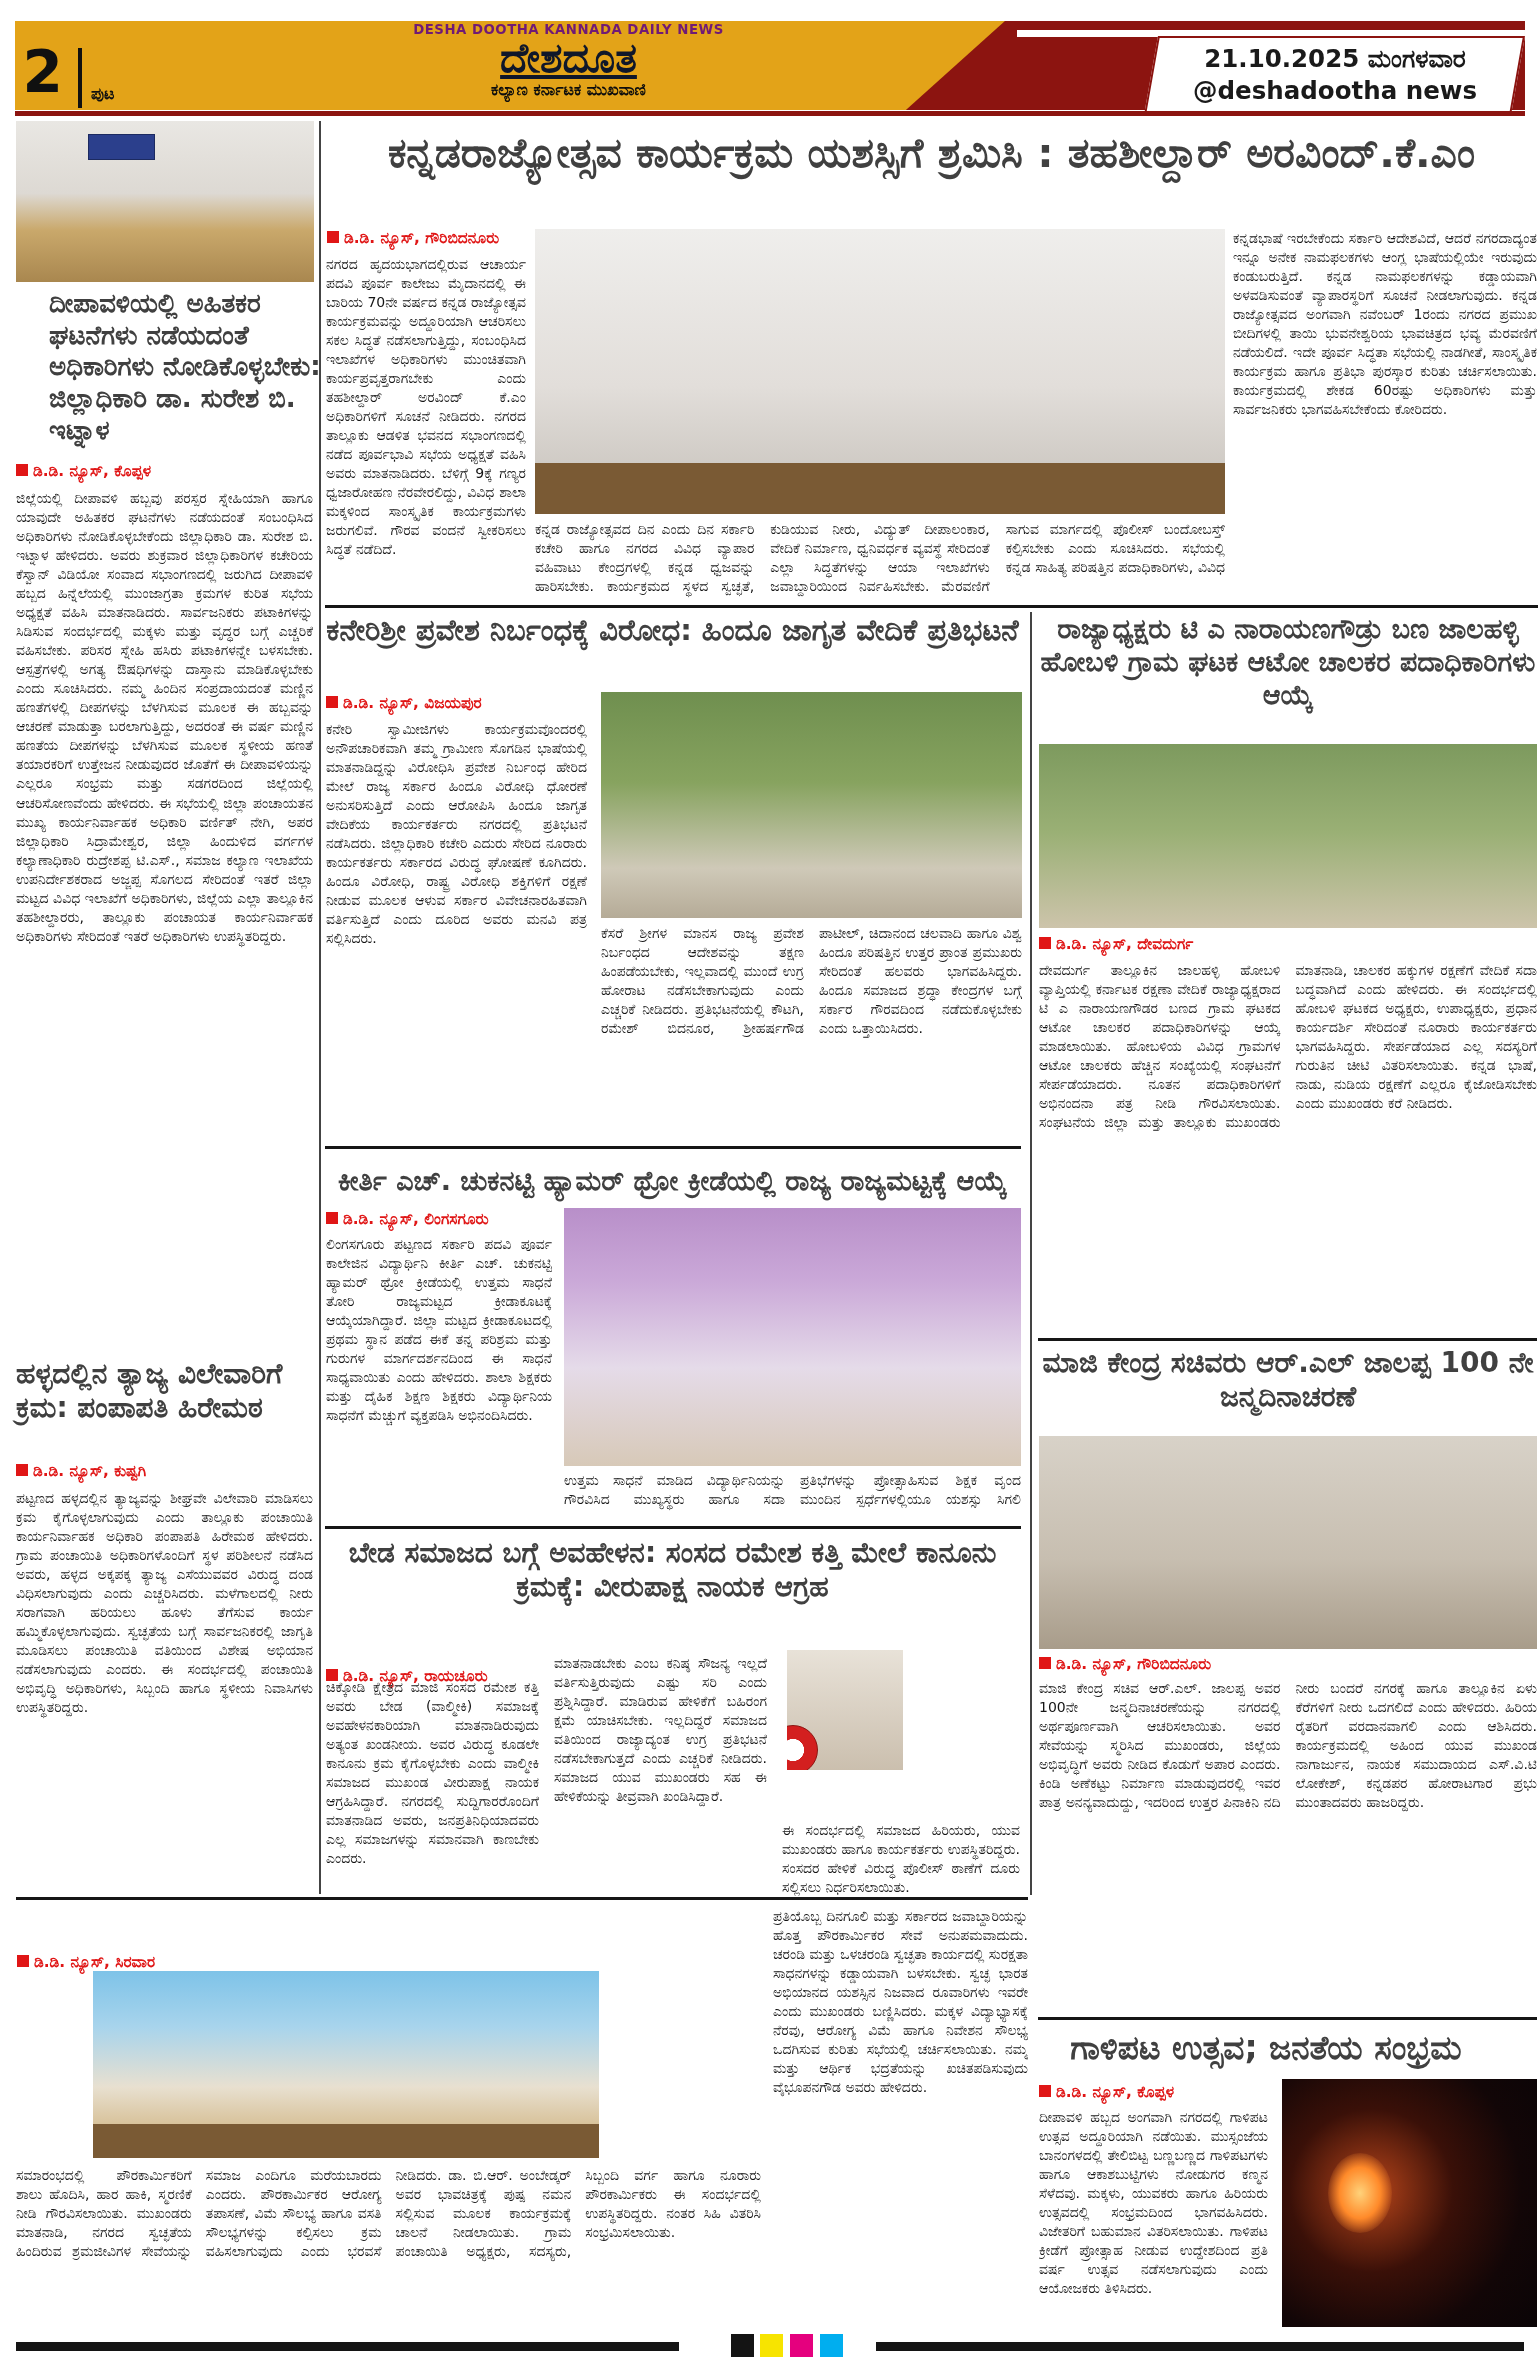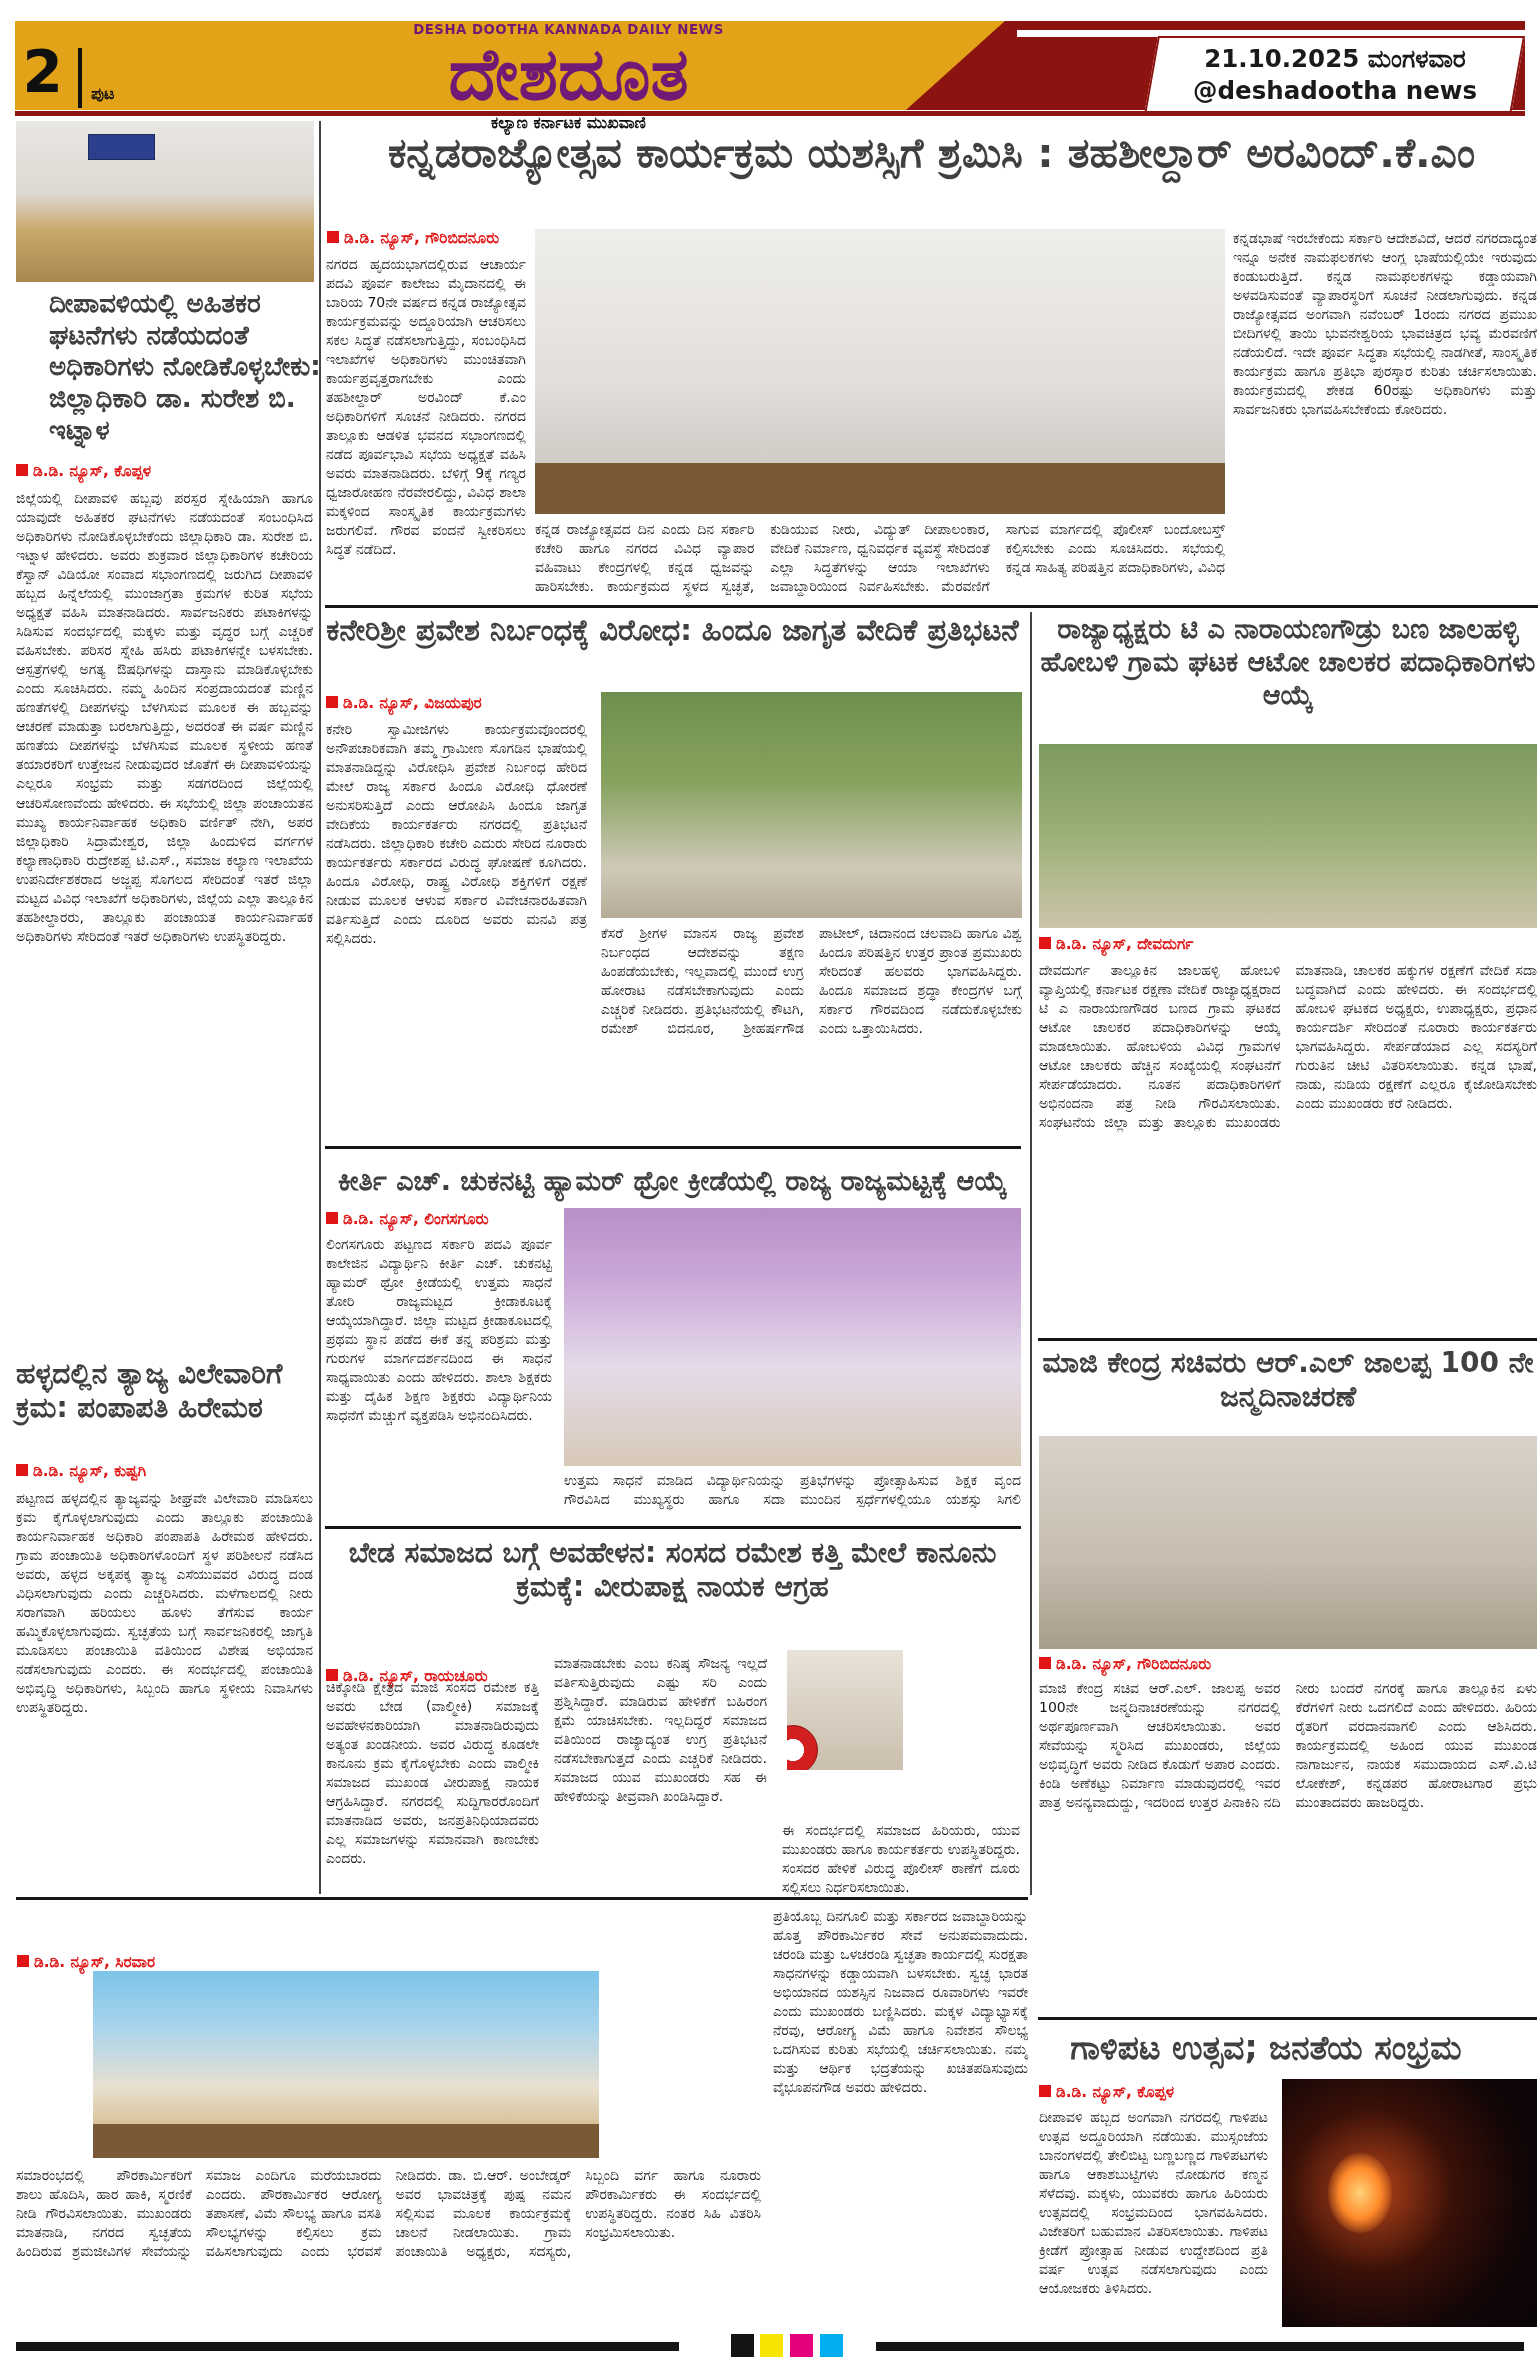--- a/index.html
+++ b/index.html
@@ -14,21 +14,21 @@
   .hdr-rule{position:absolute;left:15px;top:111px;width:1510px;height:5.3px;background:#8C1410;}
   .datebox{position:absolute;right:7.5px;top:15px;width:367px;height:79px;background:#ffffff;
            transform:skewX(-10deg);border:2.1px solid #8C1410;box-sizing:border-box;}
   .datebox-inner{transform:skewX(10deg);text-align:center;padding-top:5.3px;}
   .date-line{font-size:24.5px;font-weight:bold;color:#1a1a1a;line-height:1.3;}
   .pageno{position:absolute;left:7.5px;top:22.4px;font-size:58px;font-weight:bold;color:#101010;line-height:1;}
   .pagebar{position:absolute;left:63px;top:27px;width:3.7px;height:60px;background:#101010;}
   .pagelabel{position:absolute;left:76px;top:63px;font-size:16px;font-weight:bold;color:#101010;}
   .mast{position:absolute;left:330px;top:1.1px;width:447px;text-align:center;}
   .mast-top{font-size:13.3px;font-weight:bold;letter-spacing:0.5px;color:#701a75;}
-  .mast-title{font-size:72px;font-weight:bold;color:#701a75;line-height:1.05;}
+  .mast-title{font-size:41px;font-weight:bold;color:#0f172a;line-height:1.05;text-decoration:underline;}
   .mast-sub{font-size:16px;font-weight:bold;color:#0d0d0d;}
   
   .headline{font-weight:800;color:#404040;line-height:1.22;}
   .center{text-align:center;}
   .byline{font-size:15.4px;font-weight:bold;color:#E01616;white-space:nowrap;}
   .byline::before{content:"";display:inline-block;width:11.7px;height:11.7px;background:#E01616;margin-right:5.3px;}
   .body-col{font-size:14px;line-height:1.36;text-align:justify;color:#151515;overflow:hidden;}
   .cols2{column-count:2;column-gap:15px;}
   .cols3{column-count:3;column-gap:16px;}
   .cols4{column-count:4;column-gap:14px;}

